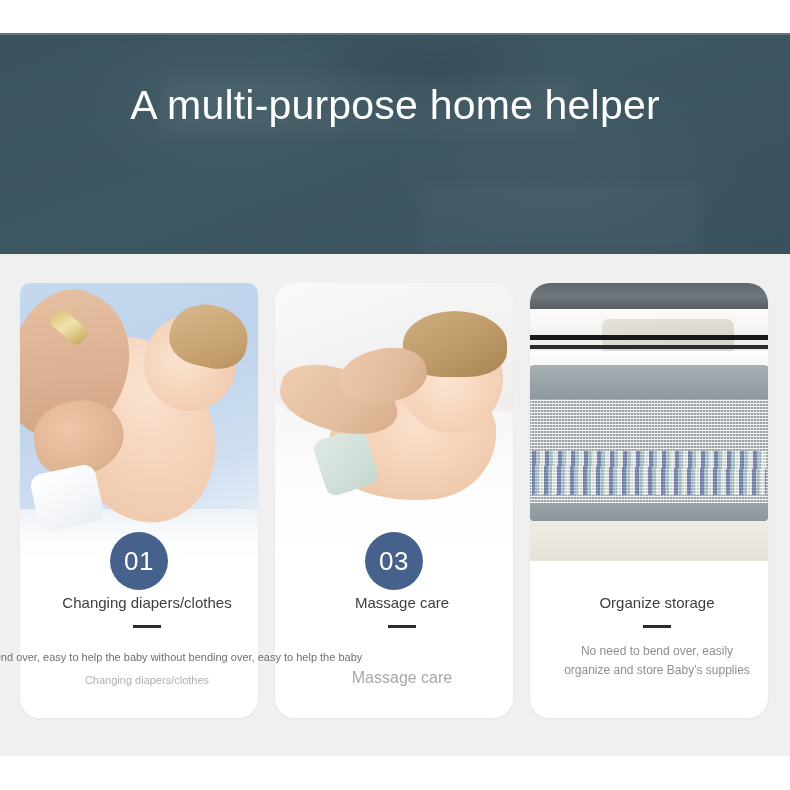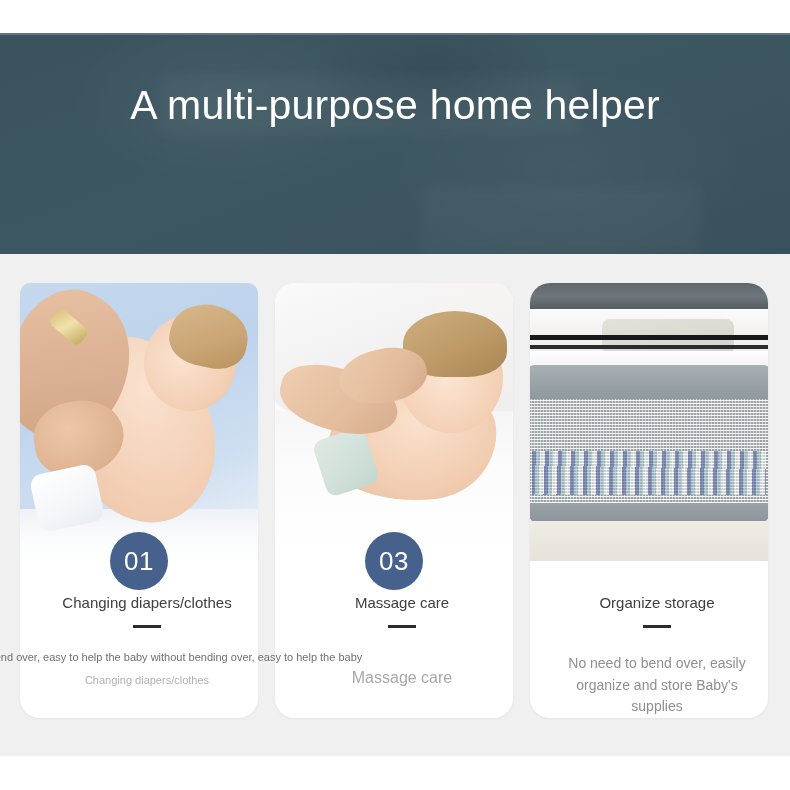--- a/index.html
+++ b/index.html
@@ -390,23 +390,23 @@
     white-space: nowrap;
     z-index: 2;
   }
   .card-desc.small {
     font-size: 11px;
     color: #6f6f6f;
   }
   .card-desc.wide {
     white-space: normal;
     width: 200px;
-    font-size: 14px;
+    font-size: 12px;
     color: #8f8f8f;
-    top: 92px;
+    top: 81px;
   }
   .card-sub {
     position: absolute;
     left: 0; right: 0;
     top: 113px;
     color: #b0b0b0;
     font-size: 11px;
   }
   .card-sub.big {
     font-size: 16px;

